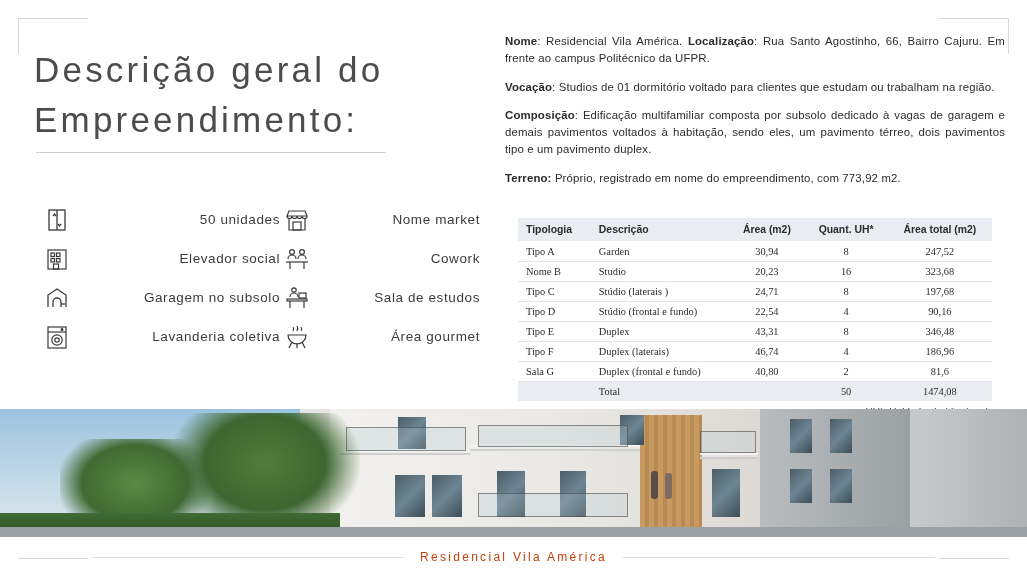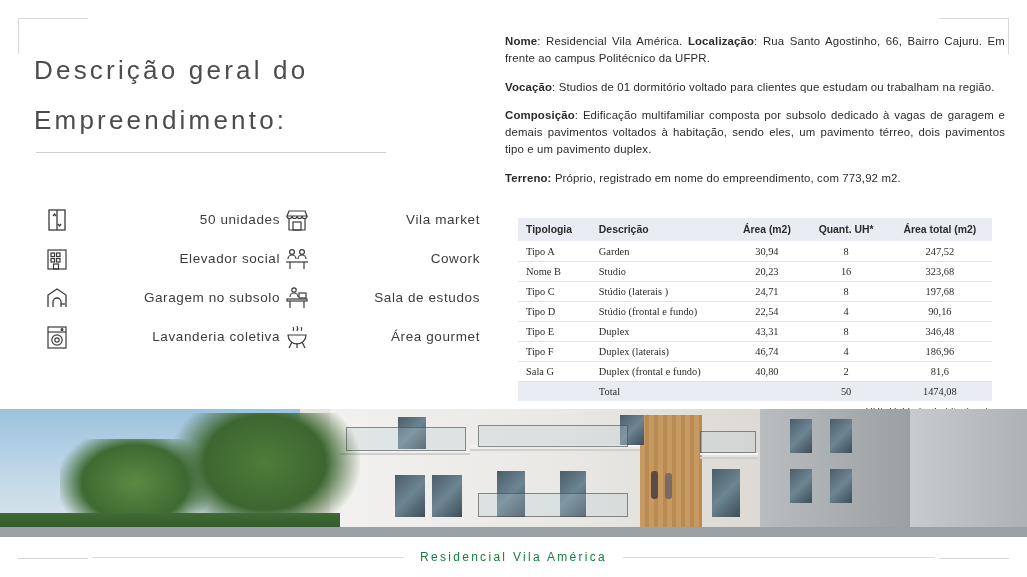--- a/index.html
+++ b/index.html
@@ -36,21 +36,21 @@
     position: absolute;
     left: 0; top: 0;
     width: 500px;
     height: 410px;
   }
   .big-title {
     position: absolute;
     left: 34px;
     top: 45px;
     width: 440px;
-    font-size: 26px;
+    font-size: 35px;
     letter-spacing: 3.2px;
     line-height: 50px;
     color: #4c4c4c;
     font-weight: 300;
   }
   .title-underline {
     position: absolute;
     left: 36px;
     top: 152px;
     width: 350px;
@@ -252,21 +252,21 @@
     flex: 1;
     height: 1px;
     background: #dcdcdc;
     margin: 0 16px;
   }
   .footer .fline.l { margin-left: 92px; }
   .footer .fline.r { margin-right: 92px; }
   .footer .ftext {
     font-size: 12px;
     letter-spacing: 2.3px;
-    color: #15803d;
+    color: #c2410c;
     white-space: nowrap;
   }
 
   
   .ghost {
     position: absolute;
     left: 512px;
     top: 160px;
     width: 420px;
     height: 200px;
@@ -357,21 +357,21 @@
 
         <div class="feature">
           <span class="ico">
             <svg width="30" height="30" viewBox="0 0 30 30" fill="none" stroke="#3a3a3a" stroke-width="1.2">
               <path d="M5 11 L7 6 h16 l2 5 z"></path>
               <path d="M5 11 a2.5 2.5 0 0 0 5 0 a2.5 2.5 0 0 0 5 0 a2.5 2.5 0 0 0 5 0 a2.5 2.5 0 0 0 5 0"></path>
               <path d="M7 13 v12 h16 v-12"></path>
               <rect x="11" y="17" width="8" height="8"></rect>
             </svg>
           </span>
-          <span class="flabel">Vila market</span>
+          <span class="flabel">Nome market</span>
         </div>
 
         <div class="feature">
           <span class="ico">
             <svg width="30" height="30" viewBox="0 0 30 30" fill="none" stroke="#3a3a3a" stroke-width="1.2">
               <circle cx="10" cy="8" r="2.4"></circle>
               <circle cx="20" cy="8" r="2.4"></circle>
               <path d="M6 15 a4 4 0 0 1 8 0"></path>
               <path d="M16 15 a4 4 0 0 1 8 0"></path>
               <line x1="4" y1="18" x2="26" y2="18"></line>

